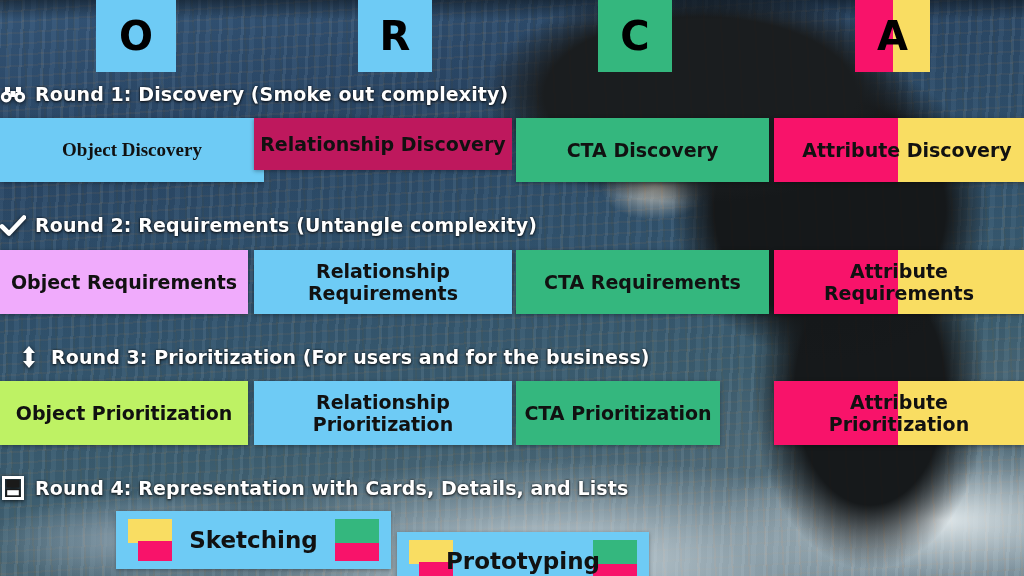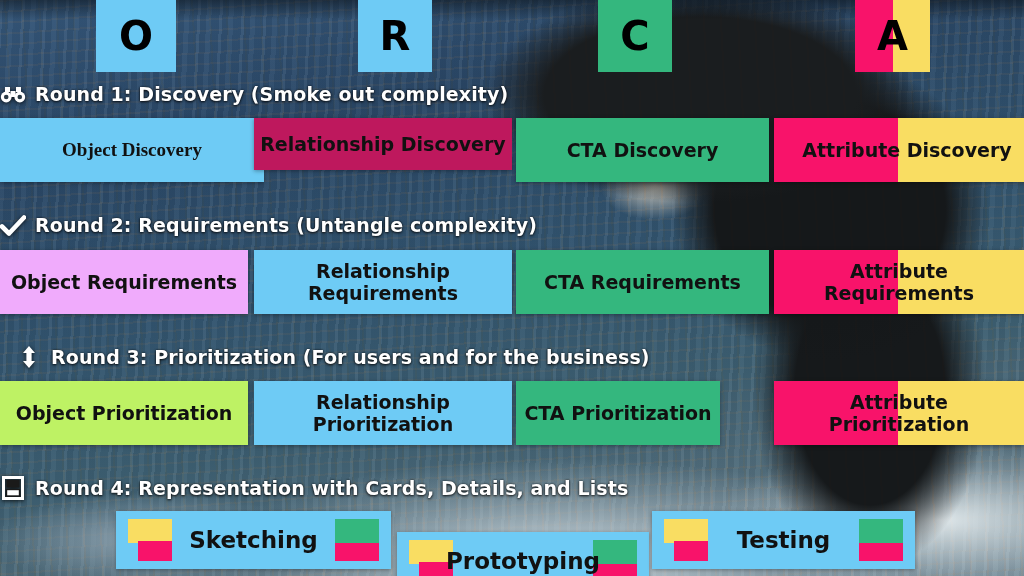--- a/index.html
+++ b/index.html
@@ -301,25 +301,14 @@
       <i class="sq top" style="background:#f9dd62;"></i>
       <i class="sq bot" style="background:#f8136a;"></i>
     </span>
     <span class="chip-lbl">Prototyping</span>
     <span class="stackR">
       <i class="sq rtop" style="background:#34b77e;"></i>
       <i class="sq rbot" style="background:#f8136a;"></i>
     </span>
   </div>
 
-  <div class="chip" style="left:652px; top:511px; width:263px; height:58px;">
-    <span class="stackL">
-      <i class="sq top" style="background:#f9dd62;"></i>
-      <i class="sq bot" style="background:#f8136a;"></i>
-    </span>
-    <span class="chip-lbl">Testing</span>
-    <span class="stackR">
-      <i class="sq rtop" style="background:#34b77e;"></i>
-      <i class="sq rbot" style="background:#f8136a;"></i>
-    </span>
-  </div>
 
 </div>
 
 </body></html>

